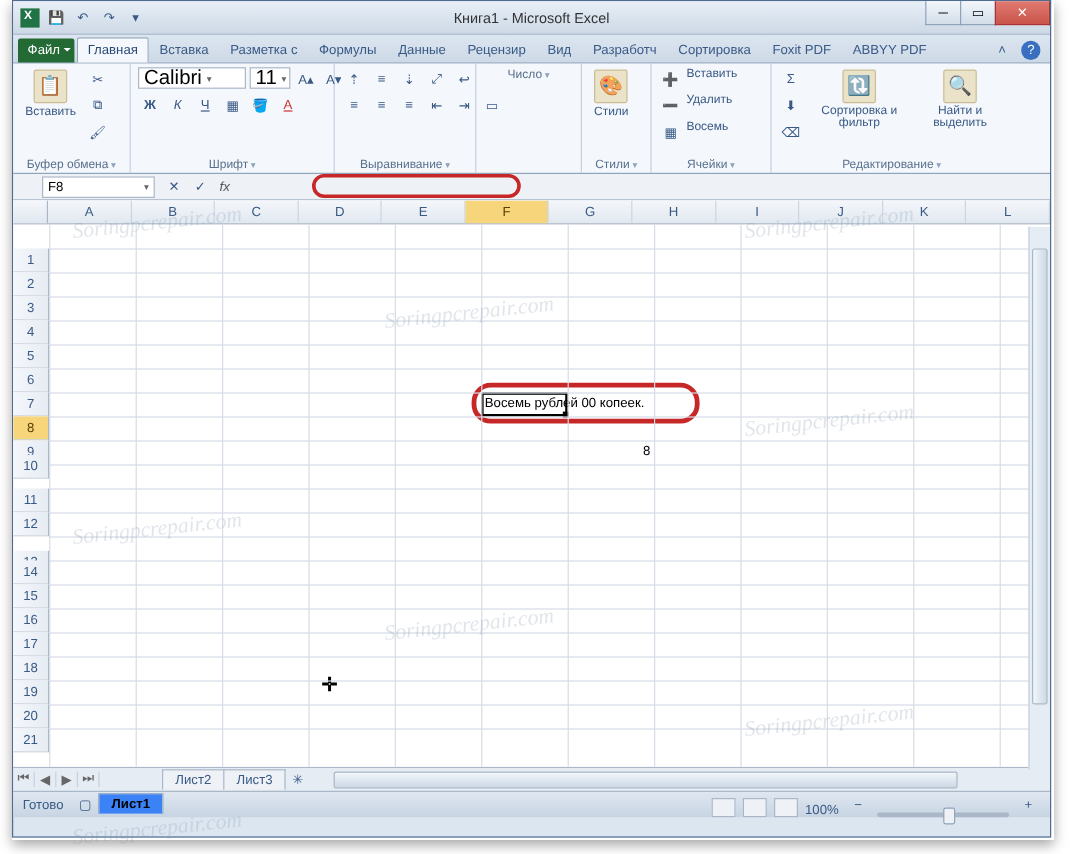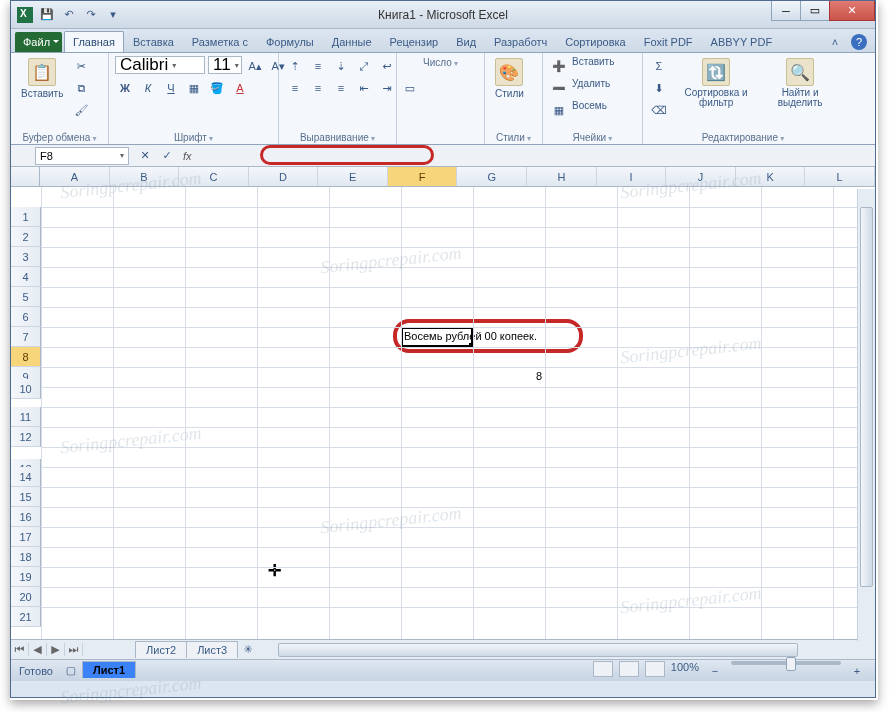--- a/index.html
+++ b/index.html
@@ -74,21 +74,21 @@
 .sheetbar{ height:20px; background:#e6ecf3; border-top:1px solid #aab7c6; display:flex; align-items:center; font-size:11px;}
 .navarr{ display:flex;}
 .navarr span{ width:18px; text-align:center; color:#666; border-right:1px solid #c5d1df;}
 .sheettab{ padding:2px 10px; background:#eef2f7; border:1px solid #aab7c6; border-bottom:none; margin-left:-1px; color:#3a5a86;}
 .sheettab.active{ background:#3b82f6; font-weight:bold; color:#000;margin-top:40px;}
 .hscroll{ flex:1; margin-left:20px; height:16px; background:#e6ecf3; display:flex; align-items:center;}
 .hscroll .thumb{ width:520px; height:14px; background:linear-gradient(#f2f6fb,#cdd9e6); border:1px solid #aab7c6; border-radius:2px;}
 
 
 .status{ height:22px; background:linear-gradient(#dfe7f1,#c7d4e2); border-top:1px solid #aab7c6; display:flex; align-items:center; font-size:11px; color:#3a5a86; padding:0 8px;}
-.status .right{ margin-left:auto; display:flex; align-items:flex-start; gap:6px;}
+.status .right{ margin-left:auto; display:flex; align-items:flex-end; gap:6px;}
 .viewbtn{ width:20px; height:16px; border:1px solid #aab7c6; background:#eef2f7;}
 .zoom-slider{ width:110px; height:4px; background:#aab7c6; position:relative; border-radius:2px;}
 .zoom-slider::after{content:""; position:absolute; left:50%; top:-4px; width:8px; height:12px; background:#eef2f7; border:1px solid #8fa3bb; border-radius:2px;}
 
 .vscroll{ position:absolute; right:0; top:188px; width:18px; height:452px; background:#e6ecf3; border-left:1px solid #c5d1df;}
 .vscroll .thumb{ margin:18px 2px; height:380px; background:linear-gradient(90deg,#f2f6fb,#cdd9e6); border:1px solid #aab7c6; border-radius:2px;}
 
 .watermark{ position:absolute; color:rgba(130,150,170,.25); font-style:italic; font-size:18px; transform:rotate(-6deg); pointer-events:none; font-family:"Brush Script MT",cursive;}
 </style>
 </head>

